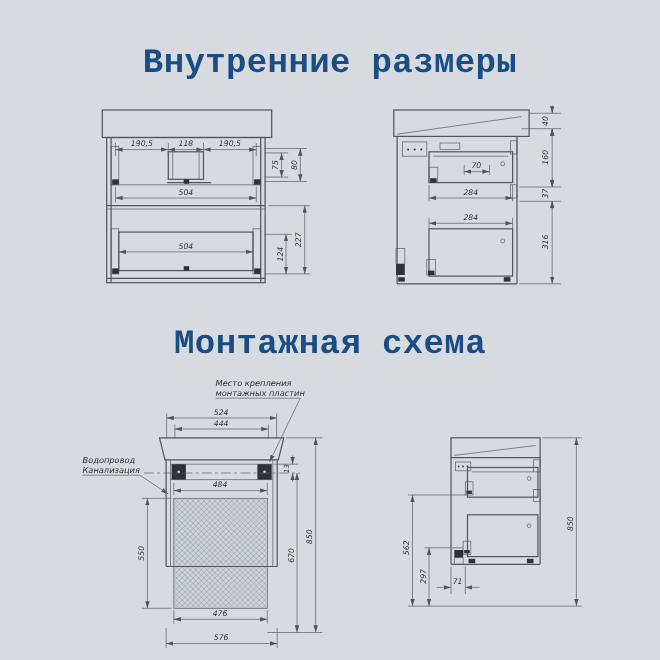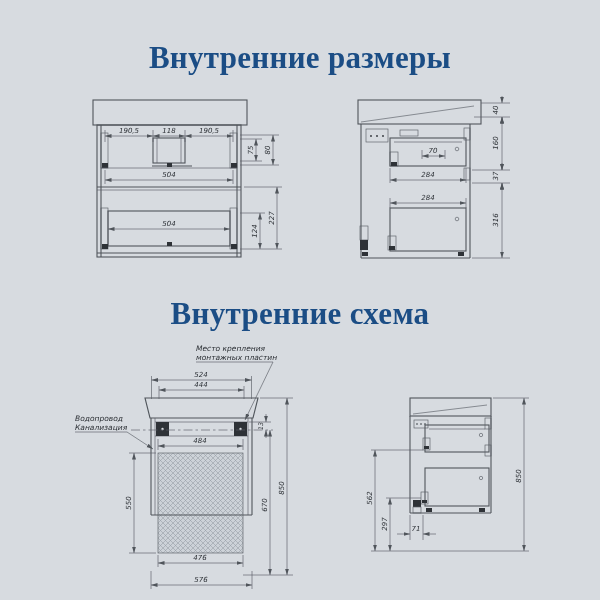--- a/index.html
+++ b/index.html
@@ -1,19 +1,19 @@
 <!DOCTYPE html>
 <html><head>
 <meta charset="utf-8">
 <style>
   *{margin:0;padding:0;box-sizing:border-box}
   html,body{width:600px;height:600px}
   body{background:#d7dbe0;font-family:"Liberation Sans",sans-serif;position:relative;overflow:hidden}
   .title{position:absolute;width:100%;text-align:center;color:#1b4d85;font-weight:bold;
-         font-size:31px;letter-spacing:.3px;font-family:Liberation Serif, serif}
+         font-size:31px;letter-spacing:.3px;font-family:Liberation Mono, monospace}
   #t1{top:40px}
   #t2{top:296px}
   svg.drawing{position:absolute;overflow:visible}
   .s{stroke:#50555b;fill:none;stroke-width:1.1}
   .t{stroke:#5a5f66;fill:none;stroke-width:.65}
   .dd{stroke-dasharray:9 3 2.5 3}
   .f{fill:#2e3237;stroke:none}
   svg text{font-family:"DejaVu Sans",sans-serif;font-style:italic;font-size:7px;fill:#2b2f34;text-anchor:middle}
   svg text.ann{text-anchor:start;font-size:7.5px}
   svg text.sm{font-size:6.3px}
@@ -159,21 +159,21 @@
     <line class="t" x1="164" y1="21" x2="164" y2="74" marker-start="url(#arB)" marker-end="url(#arB)"></line>
     <text x="160" y="47" transform="rotate(-90 160 47)">160</text>
     <line class="t" x1="164" y1="67" x2="164" y2="74" marker-end="url(#arB)"></line>
     <line class="t" x1="164" y1="94" x2="164" y2="87" marker-end="url(#arB)"></line>
     <text x="160" y="80" transform="rotate(-90 160 80)">37</text>
     <line class="t" x1="164" y1="87" x2="164" y2="162" marker-start="url(#arB)" marker-end="url(#arB)"></line>
     <text x="160" y="124" transform="rotate(-90 160 124)">316</text>
   </g>
 </svg>
 
-<h1 class="title" id="t2">Внутренние схема</h1>
+<h1 class="title" id="t2">Монтажная схема</h1>
 
 <svg class="drawing" style="left:73px;top:343px" width="232" height="252" viewBox="0 0 232 252">
   <defs>
     <marker id="arC" orient="auto-start-reverse" markerUnits="userSpaceOnUse" markerWidth="7" markerHeight="4.5" refX="6.5" refY="2">
       <path d="M0,0 L6.5,2 L0,4 Z" fill="#50555b"></path>
     </marker>
     <pattern id="hatchC" width="5" height="5" patternUnits="userSpaceOnUse">
       <rect width="5" height="5" fill="#cdd2d8"></rect>
       <path d="M0,0 L5,5 M5,0 L0,5" stroke="#8f969e" stroke-width="0.5"></path>
     </pattern>

